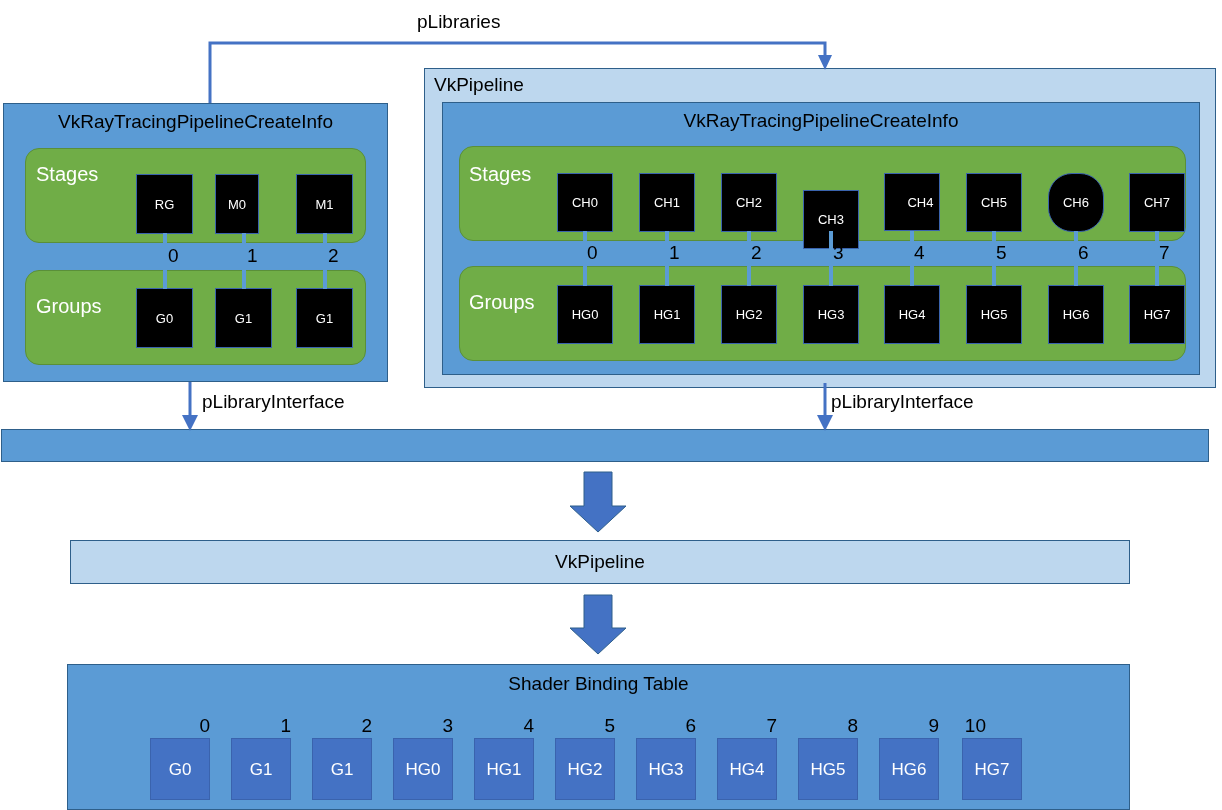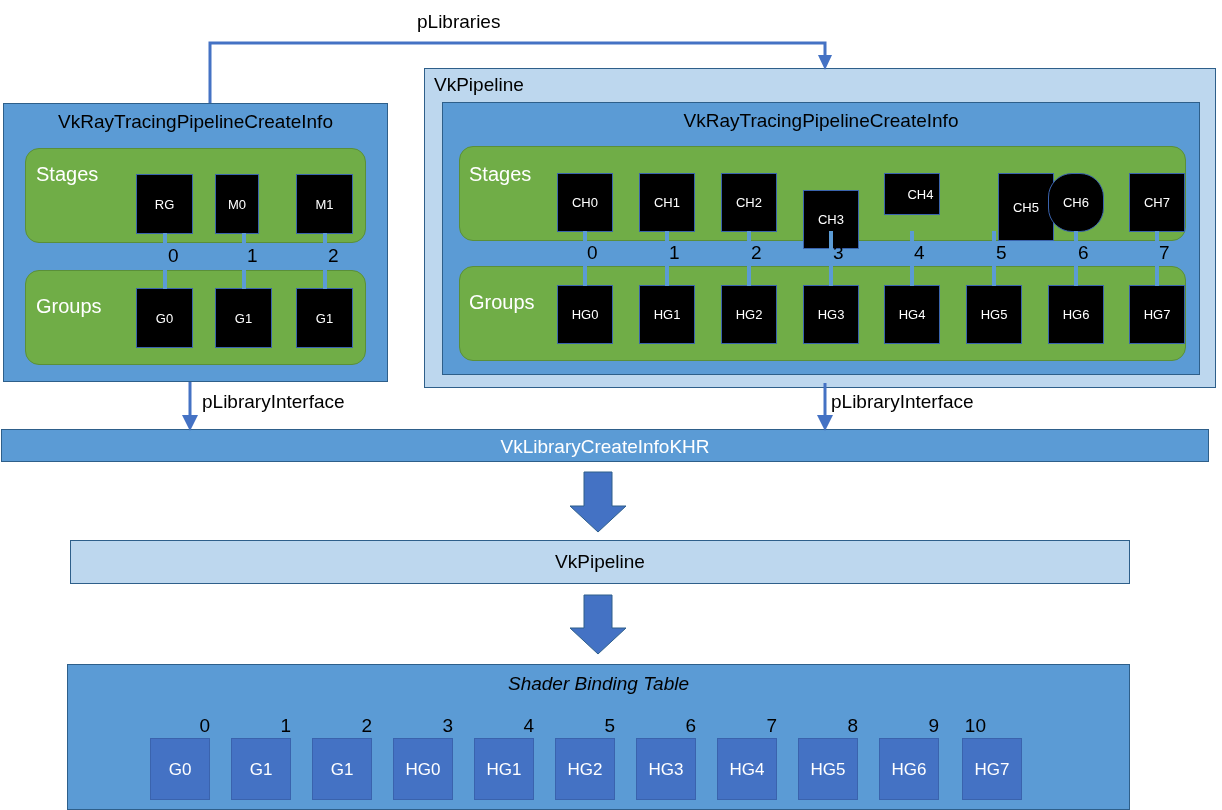--- a/index.html
+++ b/index.html
@@ -85,22 +85,22 @@
   <div class="box green" style="left:459px;top:146px;width:727px;height:95px;"></div>
   <div class="glabel" style="left:469px;top:164px;">Stages</div>
 
   <div class="box green" style="left:459px;top:266px;width:727px;height:95px;"></div>
   <div class="glabel" style="left:469px;top:292px;">Groups</div>
 
   <div class="box cell" style="left:557px;top:173px;width:56px;height:59px;">CH0</div>
   <div class="box cell" style="left:639px;top:173px;width:56px;height:59px;">CH1</div>
   <div class="box cell" style="left:721px;top:173px;width:56px;height:59px;">CH2</div>
   <div class="box cell" style="left:803px;top:190px;width:56px;height:59px;">CH3</div>
-  <div class="box cell" style="left:884px;top:173px;width:56px;height:42px;padding-left:17px;">CH4</div>
-  <div class="box cell" style="left:966px;top:173px;width:56px;height:68px;margin-left:32px;">CH5</div>
+  <div class="box cell" style="left:884px;top:173px;width:56px;height:58px;padding-left:17px;">CH4</div>
+  <div class="box cell" style="left:966px;top:173px;width:56px;height:59px;">CH5</div>
   <div class="box cell" style="left:1048px;top:173px;width:56px;height:59px;border-radius:24px;">CH6</div>
   <div class="box cell" style="left:1129px;top:173px;width:56px;height:59px;">CH7</div>
 
   <div class="box cell" style="left:557px;top:285px;width:56px;height:59px;">HG0</div>
   <div class="box cell" style="left:639px;top:285px;width:56px;height:59px;">HG1</div>
   <div class="box cell" style="left:721px;top:285px;width:56px;height:59px;">HG2</div>
   <div class="box cell" style="left:803px;top:285px;width:56px;height:59px;">HG3</div>
   <div class="box cell" style="left:884px;top:285px;width:56px;height:59px;">HG4</div>
   <div class="box cell" style="left:966px;top:285px;width:56px;height:59px;">HG5</div>
   <div class="box cell" style="left:1048px;top:285px;width:56px;height:59px;">HG6</div>
@@ -121,27 +121,26 @@
   <div class="idx" style="left:833px;top:243px;text-align:left;">3</div>
   <div class="idx" style="left:914px;top:243px;text-align:left;">4</div>
   <div class="idx" style="left:996px;top:243px;text-align:left;">5</div>
   <div class="idx" style="left:1078px;top:243px;text-align:left;">6</div>
   <div class="idx" style="left:1159px;top:243px;text-align:left;">7</div>
 
   <div class="freetext" style="left:202px;top:392px;">pLibraryInterface</div>
   <div class="freetext" style="left:831px;top:392px;">pLibraryInterface</div>
 
   <div class="box outer-dark" style="left:1px;top:429px;width:1208px;height:33px;"></div>
-  <div class="title title-white" style="left:1px;top:437px;width:1208px;">VkLibraryCreateInfoKHR</div>
 
   <div class="box outer-light" style="left:70px;top:540px;width:1060px;height:44px;"></div>
   <div class="title" style="left:70px;top:552px;width:1060px;">VkPipeline</div>
 
   <div class="box outer-dark" style="left:67px;top:664px;width:1063px;height:146px;"></div>
-  <div class="title" style="left:67px;top:674px;width:1063px;font-style:italic;">Shader Binding Table</div>
+  <div class="title" style="left:67px;top:674px;width:1063px;">Shader Binding Table</div>
 
   <div class="idx" style="left:150px;top:716px;width:60px;">0</div>
   <div class="idx" style="left:231px;top:716px;width:60px;">1</div>
   <div class="idx" style="left:312px;top:716px;width:60px;">2</div>
   <div class="idx" style="left:393px;top:716px;width:60px;">3</div>
   <div class="idx" style="left:474px;top:716px;width:60px;">4</div>
   <div class="idx" style="left:555px;top:716px;width:60px;">5</div>
   <div class="idx" style="left:636px;top:716px;width:60px;">6</div>
   <div class="idx" style="left:717px;top:716px;width:60px;">7</div>
   <div class="idx" style="left:798px;top:716px;width:60px;">8</div>

